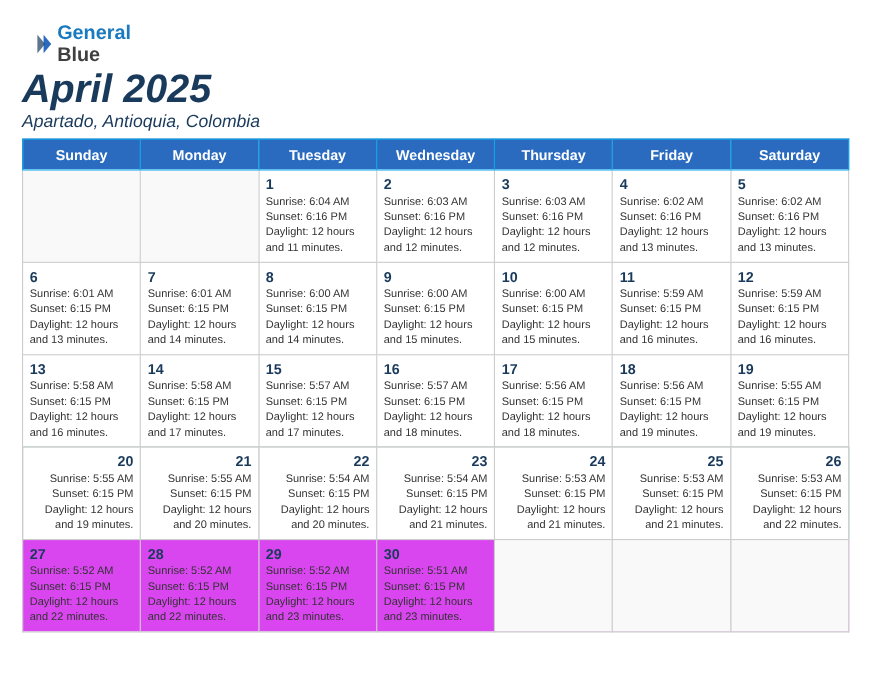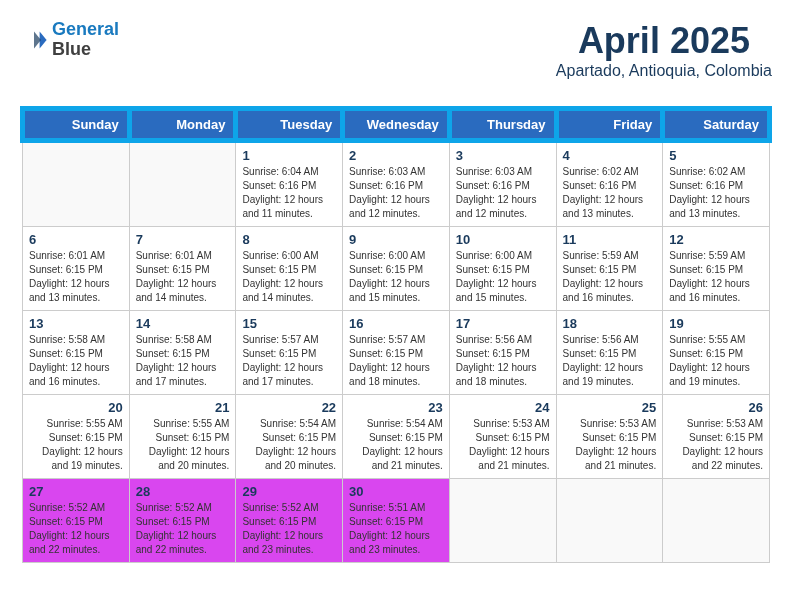--- a/index.html
+++ b/index.html
@@ -7,42 +7,44 @@
       font-family: Arial, sans-serif;
       background: #fff;
       width: 792px;
       min-height: 612px;
       padding: 20px;
     }
     .header {
       display: flex;
       justify-content: space-between;
       align-items: flex-start;
-      margin-bottom: 26px;
+      margin-bottom: 6px;
+      flex-direction: column;
     }
     .logo {
       display: flex;
       align-items: center;
       gap: 4px;
     }
     .logo-text {
       font-size: 18px;
       font-weight: bold;
       color: #1a3a5c;
       line-height: 1.1;
     }
     .logo-text span {
       color: #1a7abf;
     }
     .logo-icon {
       width: 28px;
       height: 28px;
     }
     .title-section {
-      text-align: center;
+      text-align: left;
+      font-style: italic;
     }
     .month-title {
       font-size: 36px;
       font-weight: bold;
       color: #1a3a5c;
     }
     .subtitle {
       font-size: 16px;
       color: #1a3a5c;
     }
@@ -50,22 +52,22 @@
       width: 100%;
       border-collapse: collapse;
       border: 1px solid #ccc;
     }
     .calendar th {
       background-color: #2a6bbf;
       color: white;
       padding: 6px 8px;
       font-size: 13px;
       font-weight: bold;
-      text-align: right;
-      border: 5px solid #0ea5e9;
+      text-align: center;
+      border: 1px solid #0ea5e9;
     }
     .calendar td {
       vertical-align: top;
       padding: 5px 6px;
       border: 1px solid #ccc;
       font-size: 10.5px;
       color: #333;
       width: calc(100% / 7);
       min-height: 80px;
       height: 80px;

